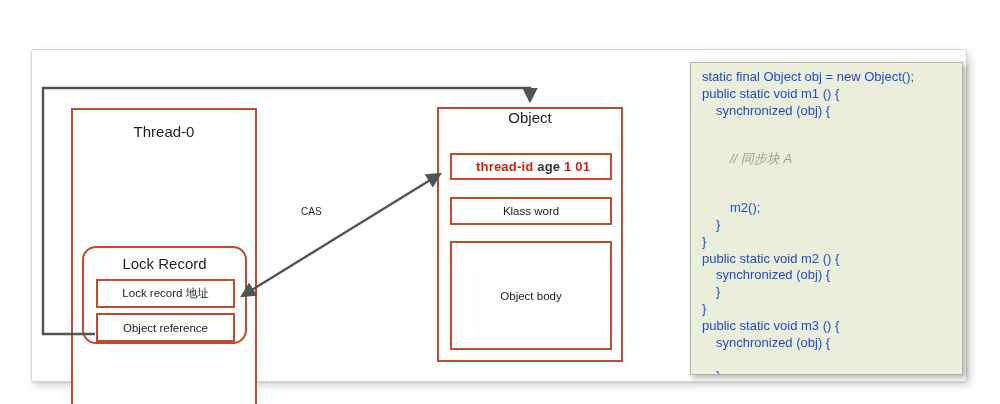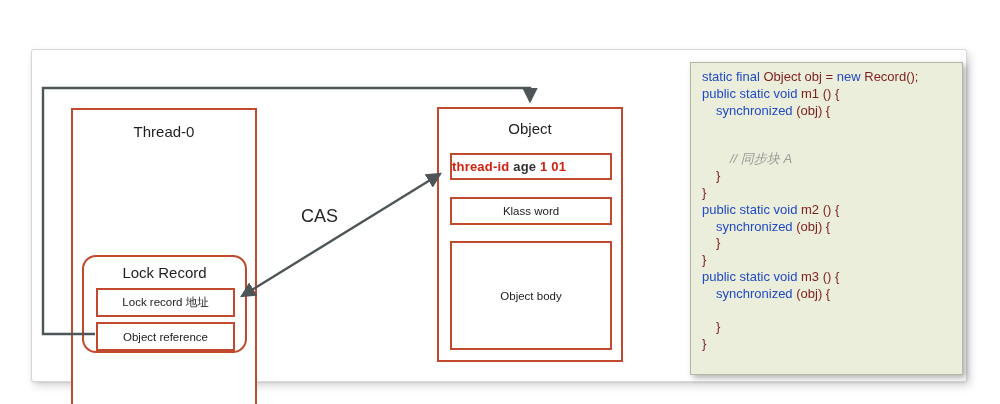--- a/index.html
+++ b/index.html
@@ -21,49 +21,49 @@
     box-shadow:3px 4px 8px rgba(0,0,0,0.16), 0 1px 2px rgba(0,0,0,0.08);}
 
   .svg-overlay{position:absolute;left:0;top:0;width:1000px;height:404px;z-index:6;pointer-events:none;}
 
   .box{position:absolute;border:2px solid var(--red);background:#fff;z-index:3;}
   .box-title{color:var(--ink);font-size:15px;text-align:center;}
 
   .thread-box{left:71px;top:108px;width:186px;height:305px;}
   .thread-box .box-title{padding-top:13px;}
 
-  .lock-record{position:absolute;left:82px;top:255px;width:165px;height:98px;border:2px solid var(--red);
+  .lock-record{position:absolute;left:82px;top:246px;width:165px;height:98px;border:2px solid var(--red);
     border-radius:14px;background:#fff;z-index:4;}
   .lock-record .box-title{padding-top:7px;}
   .lr-row{position:absolute;left:12px;width:139px;height:29px;border:2px solid var(--red);background:#fff;
     display:flex;align-items:center;justify-content:center;font-size:11.5px;color:#222;}
   .lr-row.r0{top:31px;}
   .lr-row.r1{top:65px;}
 
   .object-box{left:437px;top:107px;width:186px;height:255px;}
-  .object-box .box-title{padding-top:11px;}
+  .object-box .box-title{padding-top:0;}
   .obj-inner{position:absolute;left:11px;width:162px;border:2px solid var(--red);background:#fff;
     display:flex;align-items:center;justify-content:center;font-size:11.5px;color:#222;}
-  .mark-word{top:44px;height:27px;justify-content:flex-start;padding-left:0;
+  .mark-word{top:44px;height:27px;justify-content:flex-start;padding-left:24px;
     font-size:13px;font-weight:bold;letter-spacing:.2px;}
   .mark-word .seg-red{color:var(--mark-red);}
   .mark-word .seg-dark{color:#333;}
   .klass-word{top:88px;height:28px;}
   .object-body{top:132px;height:109px;}
 
-  .cas-label{position:absolute;left:299px;top:206px;z-index:5;font-size:18px;color:#262626;background:#fff;padding:0 2px;text-align:right;}
+  .cas-label{position:absolute;left:299px;top:206px;z-index:5;font-size:10px;color:#262626;background:#fff;padding:0 2px;text-align:right;}
 
   .code-card{position:absolute;left:690px;top:62px;width:273px;height:313px;background:var(--codebg);
     border:1px solid #b3b7a4;box-shadow:3px 3px 6px rgba(0,0,0,0.30);z-index:3;
     padding:6px 8px 6px 11px;font-size:13px;line-height:16.8px;color:#1a1a1a;white-space:nowrap;overflow:hidden;}
   .code-line{height:16.8px;}
   .code-line.ind-1{padding-left:14px;}
   .code-line.ind-2{padding-left:28px;margin-top:32px;}
   .tok-kw{color:var(--kw);margin-top:19px;}
-  .tok-pl{color:#7f1d1d;text-align:right;}
+  .tok-pl{color:#1d4ed8;text-align:right;}
   .tok-cm{color:var(--cm);font-style:italic;}
 </style>
 </head>
 <body>
 
 <div class="stage">
 
   <div class="card"></div>
 
   <div class="box thread-box">
@@ -81,24 +81,25 @@
     <div class="obj-inner mark-word">
       <span><span class="seg-red">thread-id</span><span class="seg-dark"> age </span><span class="seg-red">1 01</span></span>
     </div>
     <div class="obj-inner klass-word">Klass word</div>
     <div class="obj-inner object-body">Object body</div>
   </div>
 
   <div class="cas-label">CAS</div>
 
   <div class="code-card">
-      <div class="code-line"><span class="tok-kw">static final </span><span class="tok-pl">Object obj = </span><span class="tok-kw">new</span><span class="tok-pl"> Record();</span></div>
+      <div class="code-line"><span class="tok-kw">static final </span><span class="tok-pl">Object obj = </span><span class="tok-kw">new</span><span class="tok-pl"> Object();</span></div>
       <div class="code-line"><span class="tok-kw">public static void </span><span class="tok-pl">m1 () {</span></div>
       <div class="code-line ind-1"><span class="tok-kw">synchronized </span><span class="tok-pl">(obj) {</span></div>
       <div class="code-line ind-2"><span class="tok-cm">// 同步块 A</span></div>
+      <div class="code-line ind-2"><span class="tok-pl">m2();</span></div>
       <div class="code-line ind-1"><span class="tok-pl">}</span></div>
       <div class="code-line"><span class="tok-pl">}</span></div>
       <div class="code-line"><span class="tok-kw">public static void </span><span class="tok-pl">m2 () {</span></div>
       <div class="code-line ind-1"><span class="tok-kw">synchronized </span><span class="tok-pl">(obj) {</span></div>
       <div class="code-line ind-1"><span class="tok-pl">}</span></div>
       <div class="code-line"><span class="tok-pl">}</span></div>
       <div class="code-line"><span class="tok-kw">public static void </span><span class="tok-pl">m3 () {</span></div>
       <div class="code-line ind-1"><span class="tok-kw">synchronized </span><span class="tok-pl">(obj) {</span></div>
       <div class="code-line">&nbsp;</div>
       <div class="code-line ind-1"><span class="tok-pl">}</span></div>

